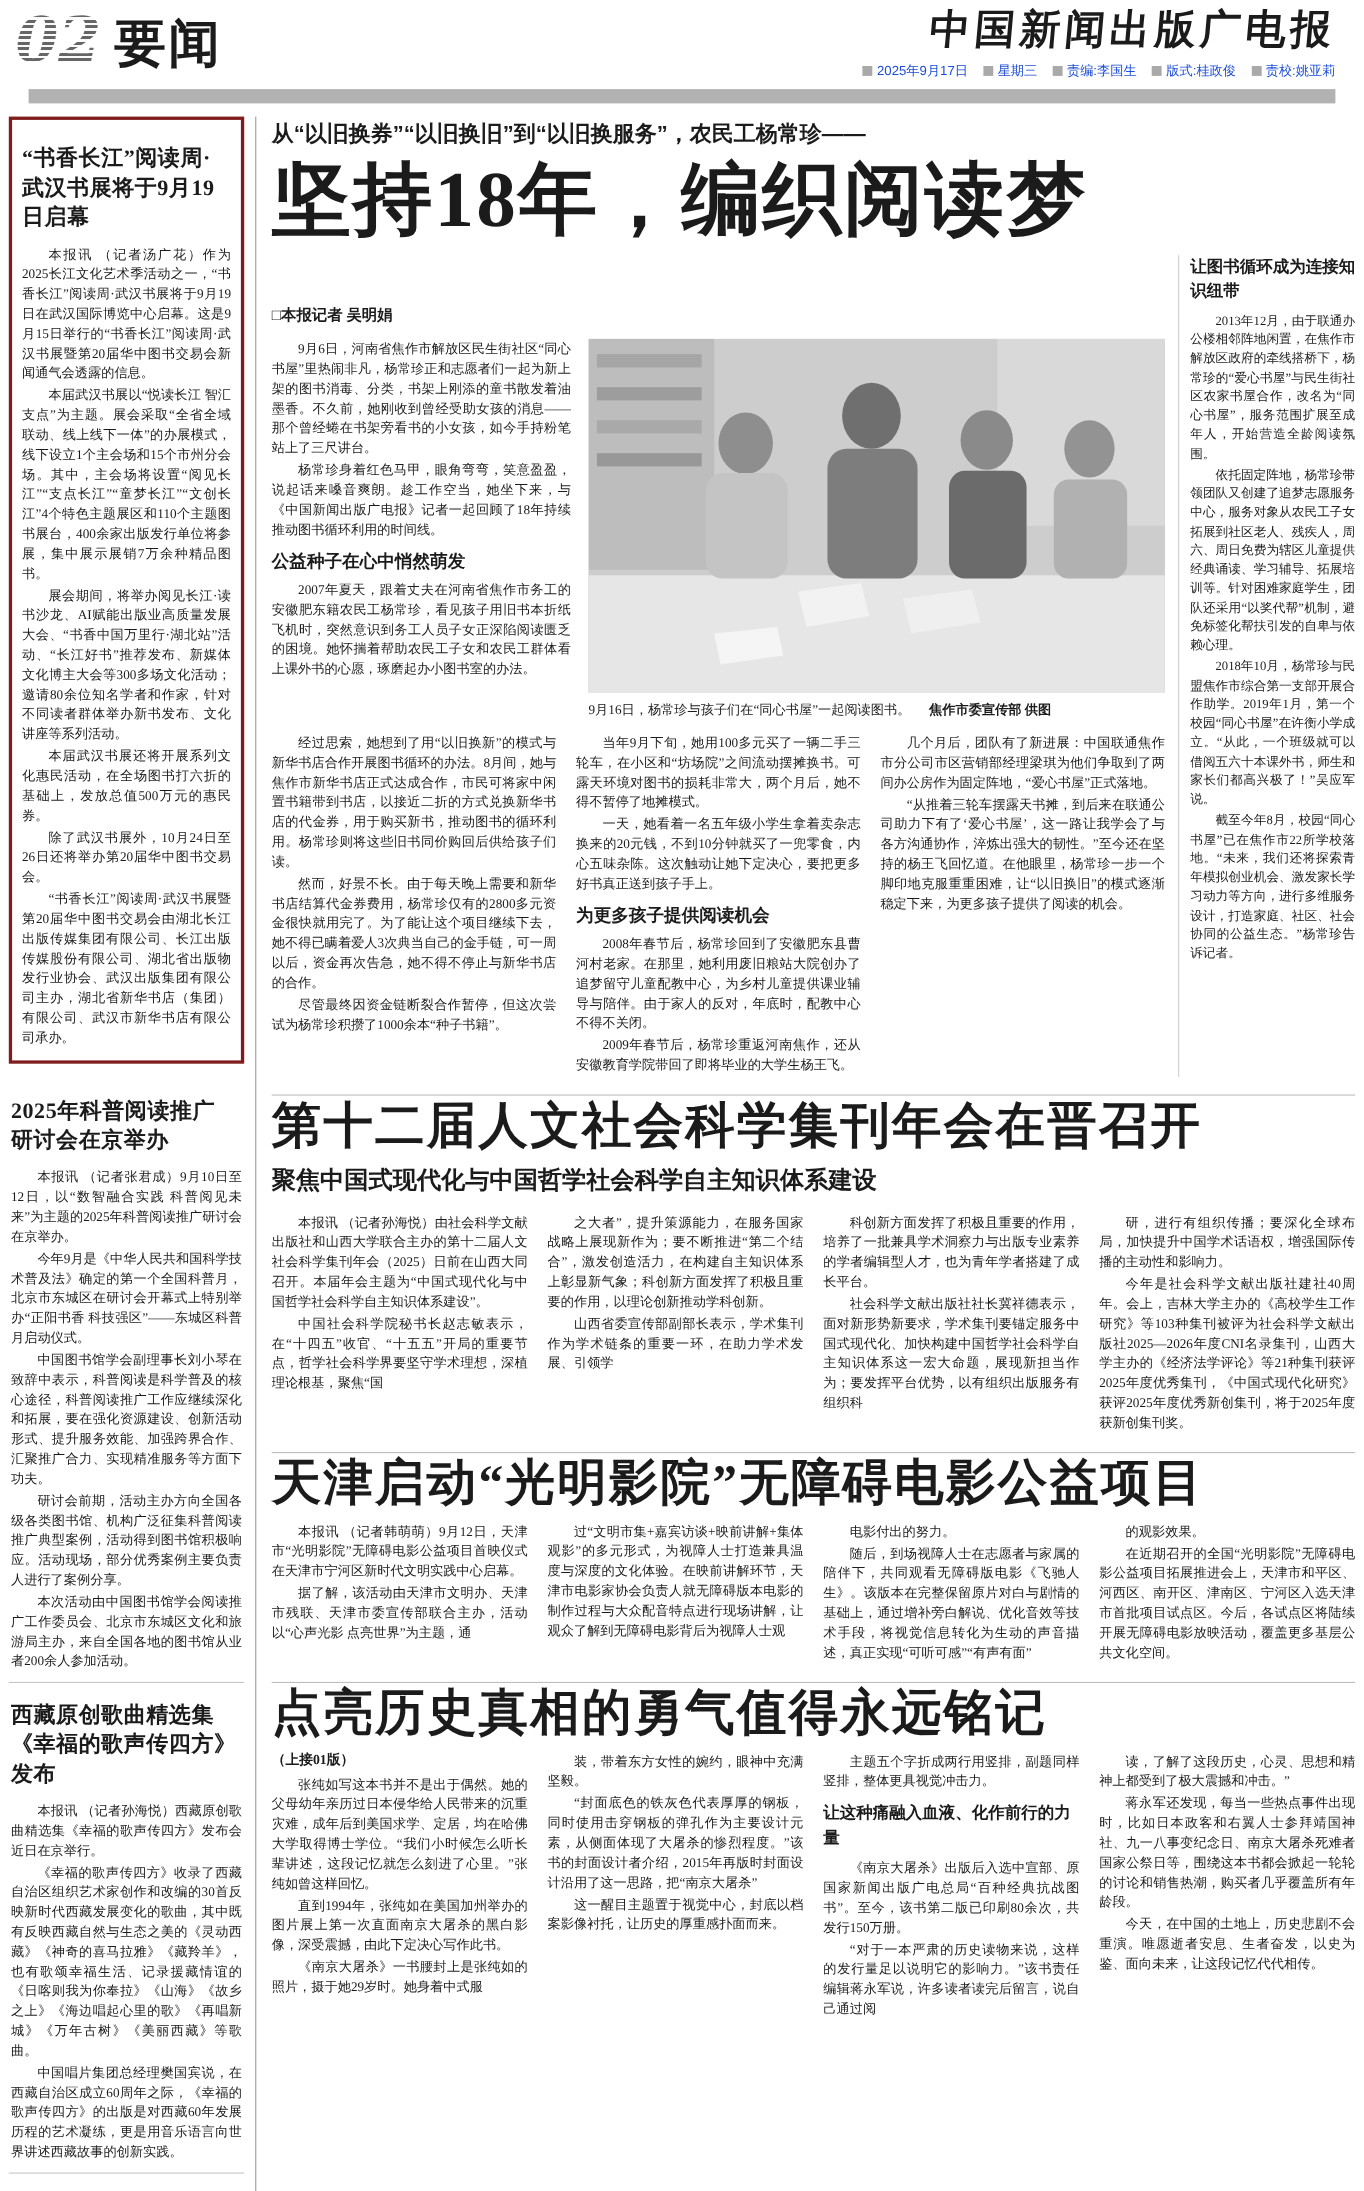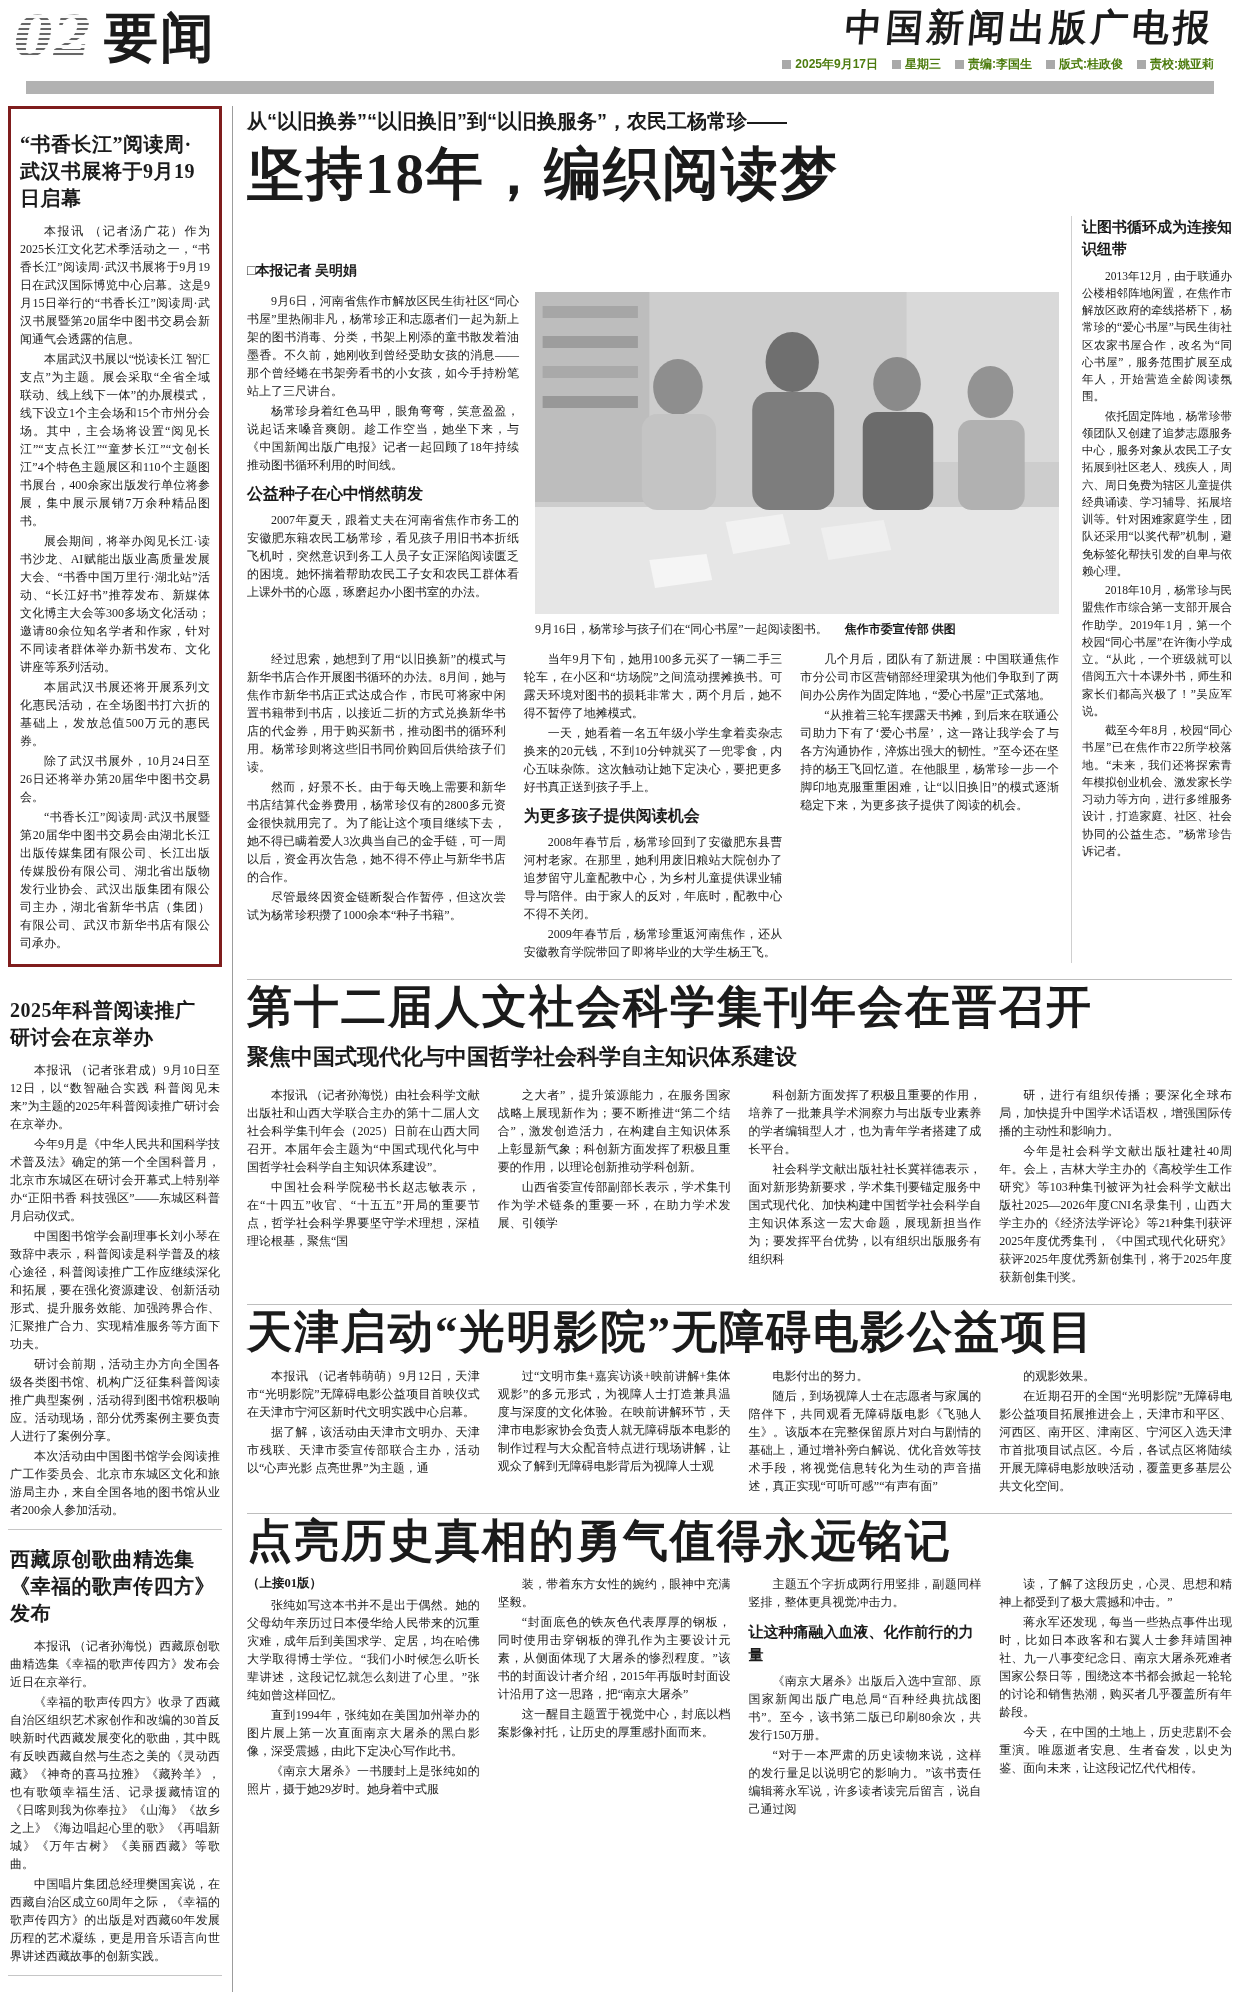--- a/index.html
+++ b/index.html
@@ -7,43 +7,43 @@
   .page{width:1240px;height:1992px;margin:0 auto;background:#fff;box-sizing:border-box;
         font-family:"Liberation Serif",serif;color:#1b1b1b;overflow:hidden;position:relative;}
   
   .header{display:flex;justify-content:space-between;align-items:flex-start;padding:8px 26px 0 14px;}
   .brandline{display:flex;align-items:baseline;gap:12px;}
   .page-num{font:italic 900 56px "DejaVu Serif",serif;color:#9a9a9a;line-height:1;}
   @supports ((-webkit-background-clip:text)){
     .page-num{background:repeating-linear-gradient(180deg,#666 0 2.5px,#fbfbfb 2.5px 5px);
       -webkit-background-clip:text;background-clip:text;color:transparent;-webkit-text-fill-color:transparent;}
   }
-  .section-name{font-family:Liberation Mono, monospace;font-weight:900;font-size:54px;line-height:1;letter-spacing:2px;}
+  .section-name{font-family:Liberation Mono, monospace;font-weight:900;font-size:47px;line-height:1;letter-spacing:2px;}
   .masthead-block{text-align:right;}
   .masthead{font-family:"Liberation Serif",serif;font-weight:700;font-size:37px;line-height:1.1;
             letter-spacing:4px;transform:skewX(-5deg);display:inline-block;}
-  .dateline{margin-top:7px;font-family:"Liberation Sans",sans-serif;font-size:12px;color:#4d7c0f;
-            display:flex;gap:14px;justify-content:flex-end;align-items:center;font-weight:bold;}
+  .dateline{margin-top:7px;font-family:"Liberation Sans",sans-serif;font-size:12px;color:#1d4ed8;
+            display:flex;gap:14px;justify-content:flex-end;align-items:center;}
   .dateline .item{display:flex;align-items:center;}
   .sq{width:9px;height:9px;background:#a9a9a9;display:inline-block;margin-right:4px;flex:none;}
   .graybar{height:13px;background:#b2b2b2;margin:8px 26px 0 26px;}
   
   .content{display:flex;padding:12px 8px 0 8px;box-sizing:border-box;}
   .sidebar{width:214px;flex:none;}
   .main{flex:1;min-width:0;border-left:1px solid #9c9c9c;margin-left:10px;padding-left:14px;}
   
   .para{font-size:12px;line-height:1.5;text-align:justify;text-indent:2em;margin:0 0 2px;}
   
   .redbox{border:3px solid #7f1d1d;padding:18px 9px 10px;margin-bottom:14px;}
   .side-headline{font-size:20px;font-weight:900;line-height:1.35;margin:4px 0 10px;letter-spacing:.5px;}
   .side-article{padding:12px 2px 8px;border-top:1px solid #c6c6c6;}
   .side-article.first{border-top:none;}
   
   .kicker{font-family:"Liberation Sans",sans-serif;font-weight:700;font-size:20px;margin:2px 0 8px;}
-  .main-headline{font-size:57px;font-weight:900;letter-spacing:2px;line-height:1.08;margin:0 0 12px;}
+  .main-headline{font-size:72px;font-weight:900;letter-spacing:2px;line-height:1.08;margin:0 0 12px;}
   .byline{font-size:14px;font-weight:700;margin:0 0 12px;}
   .story-flex{display:flex;}
   .story-left{flex:1;min-width:0;padding-right:12px;margin-top:46px;}
   .story-right{width:150px;flex:none;border-left:1px solid #cfcfcf;padding-left:10px;}
   .right-heading{font-family:"Liberation Sans",sans-serif;font-size:15px;font-weight:900;line-height:1.45;margin:0 0 8px;}
   .story-right .para{font-size:11.5px;}
   .rowA{display:flex;gap:16px;}
   .rowA-col1{width:272px;flex:none;}
   .photo-wrap{flex:1;min-width:0;}
   .photo-frame{width:100%;height:322px;background:#cfcfcf;overflow:hidden;}

